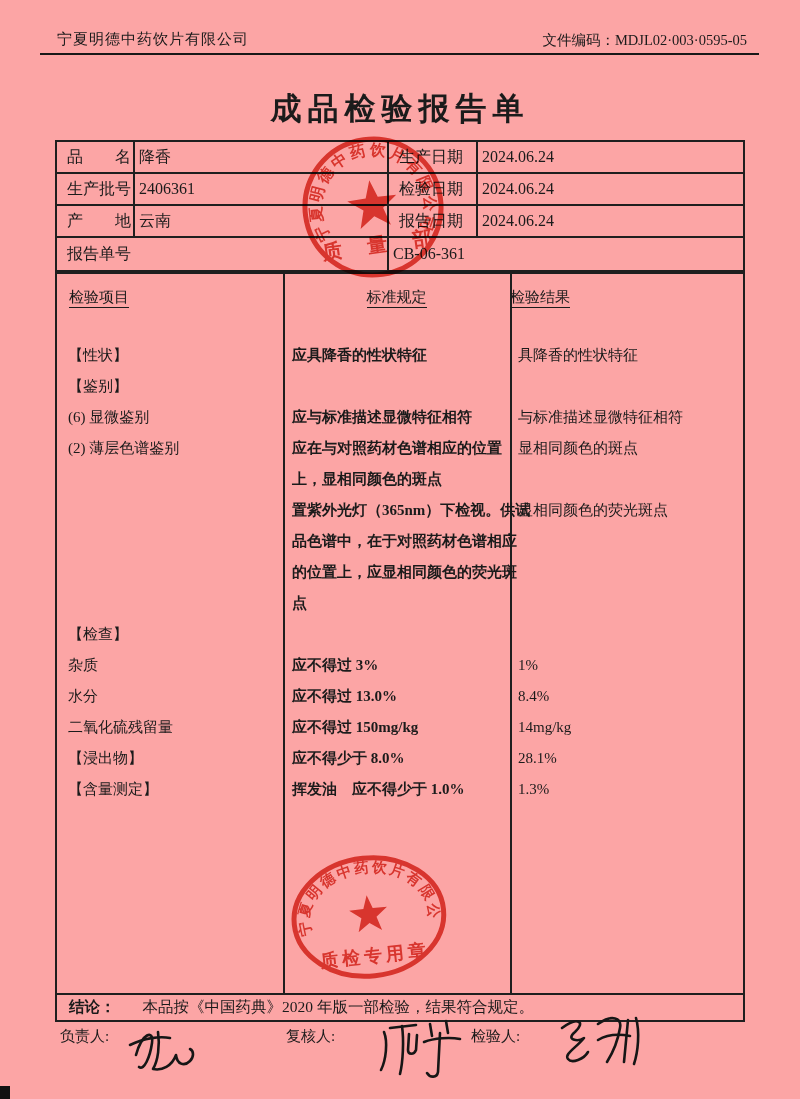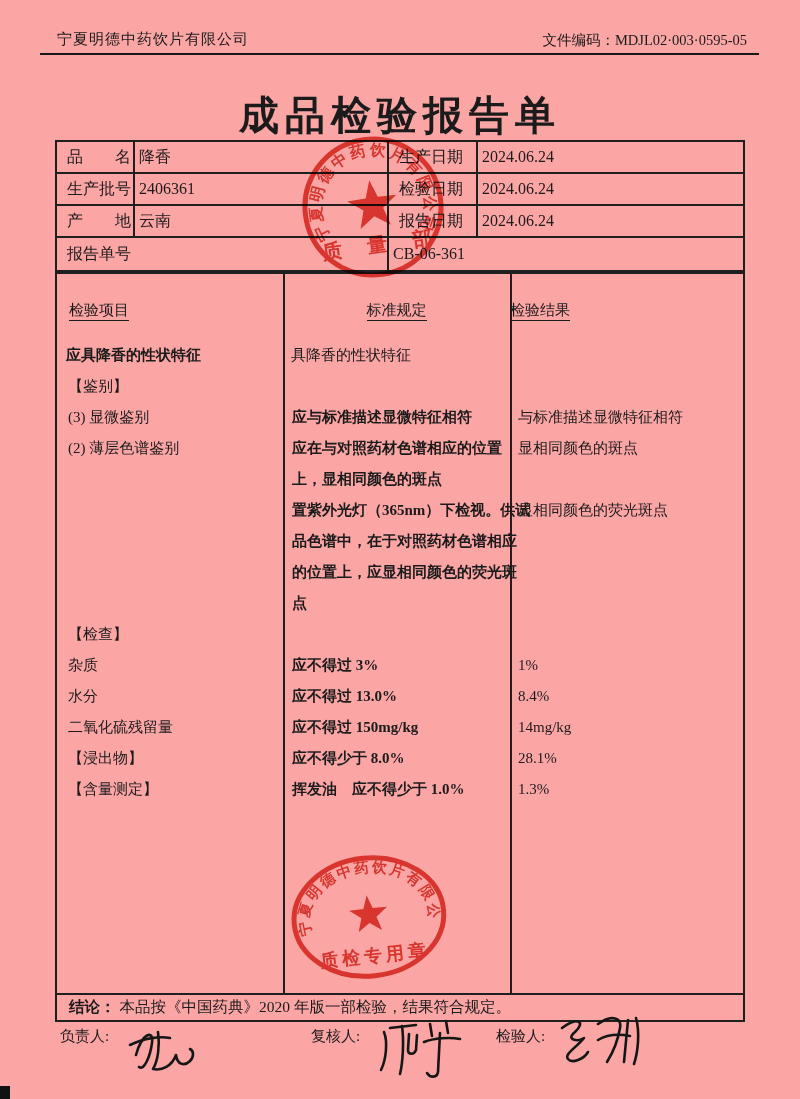--- a/index.html
+++ b/index.html
@@ -6,63 +6,63 @@
   .page{position:relative;width:800px;height:1099px;background:#fca5a5;overflow:hidden;
         font-family:"Liberation Serif","DejaVu Serif",serif;color:#1b1b1b;}
   .abs{position:absolute;}
 
   
   .hdr-company{left:57px;top:30px;font-size:15px;letter-spacing:1px;}
   .hdr-code{right:53px;top:31px;font-size:14.5px;}
   .hdr-rule{left:40px;top:53px;width:719px;height:2px;background:#181818;}
 
   
-  .title{left:0;top:88px;width:100%;text-align:center;font-size:40px;font-weight:700;letter-spacing:6px;}
+  .title{left:0;top:88px;width:100%;text-align:center;font-size:31px;font-weight:700;letter-spacing:6px;}
 
   
   .info-table{left:55px;top:140px;width:690px;height:132px;border:2px solid #1f1f1f;box-sizing:border-box;
               display:grid;grid-template-columns:78px 254px 89px 265px;grid-auto-rows:32px;font-size:16px;}
   .info-table .cell{border-right:2px solid #1f1f1f;border-bottom:2px solid #1f1f1f;box-sizing:border-box;
                     display:flex;align-items:center;white-space:nowrap;overflow:visible;}
   .info-table .lab{padding-left:10px;}
   .info-table .val{padding-left:4px;}
   .info-table .no-r{border-right:none;}
   .info-table .no-b{border-bottom:none;}
   .span2a{grid-column:1/3;}
   .span2b{grid-column:3/5;}
 
   
   .spec-table{left:55px;top:272px;width:690px;height:721px;border:2px solid #1f1f1f;border-bottom:none;
               box-sizing:border-box;font-size:15px;}
   .vline{position:absolute;top:0;bottom:0;width:2px;background:#1f1f1f;}
   .vline.v1{left:226px;}
   .vline.v2{left:453px;}
-  .spec-head{position:absolute;top:15px;left:0;width:100%;height:66px;}
+  .spec-head{position:absolute;top:2px;left:0;width:100%;height:66px;}
   .sh{position:absolute;top:12px;white-space:nowrap;}
   .sh span{border-bottom:1.5px solid #1b1b1b;padding-bottom:2px;}
   .sh.item{left:12px;}
   .sh.std{left:226px;width:227px;text-align:center;}
   .sh.res{left:453px;width:233px;text-align:left;}
   .spec-body{position:absolute;top:66px;left:0;width:100%;}
   .spec-line{display:grid;grid-template-columns:226px 227px 233px;height:31px;}
   .spec-line .cell{line-height:31px;white-space:nowrap;overflow:visible;}
   .spec-line .item{padding-left:11px;}
   .spec-line .standard{padding-left:9px;font-weight:bold;}
   .spec-line .result{padding-left:8px;}
 
   
   .conclusion{left:55px;top:993px;width:690px;height:29px;border:2px solid #1f1f1f;border-top:2px solid #1f1f1f;
-              box-sizing:border-box;display:flex;align-items:center;padding-left:12px;font-size:15.5px;white-space:nowrap;}
+              box-sizing:border-box;display:flex;align-items:center;padding-left:12px;font-size:15.5px;white-space:nowrap;gap:23px;}
   .conclusion b{font-weight:700;margin-right:4px;}
 
   
   .sig-label{top:1027px;font-size:15px;white-space:nowrap;}
   .sig-label.s1{left:60px;}
-  .sig-label.s2{left:311px;}
-  .sig-label.s3{left:496px;text-align:right;}
+  .sig-label.s2{left:286px;}
+  .sig-label.s3{left:471px;text-align:right;}
   .sig-svg path{fill:none;stroke:#161616;stroke-width:2.6;stroke-linecap:round;stroke-linejoin:round;}
 
   
   .stamp{mix-blend-mode:multiply;opacity:.88;}
   .stamp text{font-family:"Liberation Sans","DejaVu Sans",sans-serif;}
 
   .artifact{left:0;top:1086px;width:10px;height:13px;background:#111;}
 </style>
 </head>
 <body>
@@ -98,30 +98,31 @@
   <div class="abs spec-table">
     <div class="vline v1"></div>
     <div class="vline v2"></div>
     <div class="spec-head">
       <div class="sh item"><span>检验项目</span></div>
       <div class="sh std"><span>标准规定</span></div>
       <div class="sh res"><span>检验结果</span></div>
     </div>
     <div class="spec-body">
         <div class="spec-line">
+          <div class="cell item">【性状】</div>
           <div class="cell standard">应具降香的性状特征</div>
           <div class="cell result">具降香的性状特征</div>
         </div>
         <div class="spec-line">
           <div class="cell item">【鉴别】</div>
           <div class="cell standard"></div>
           <div class="cell result"></div>
         </div>
         <div class="spec-line">
-          <div class="cell item">(3) 显微鉴别</div>
+          <div class="cell item">(6) 显微鉴别</div>
           <div class="cell standard">应与标准描述显微特征相符</div>
           <div class="cell result">与标准描述显微特征相符</div>
         </div>
         <div class="spec-line">
           <div class="cell item">(2) 薄层色谱鉴别</div>
           <div class="cell standard">应在与对照药材色谱相应的位置</div>
           <div class="cell result">显相同颜色的斑点</div>
         </div>
         <div class="spec-line">
           <div class="cell item"></div>

